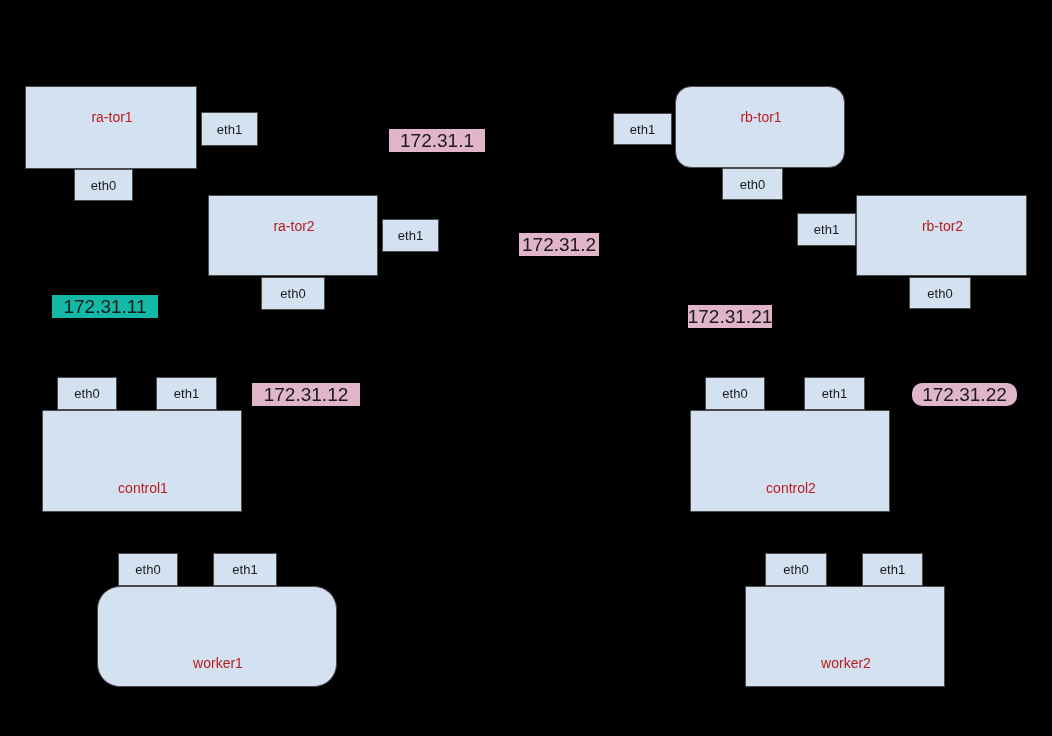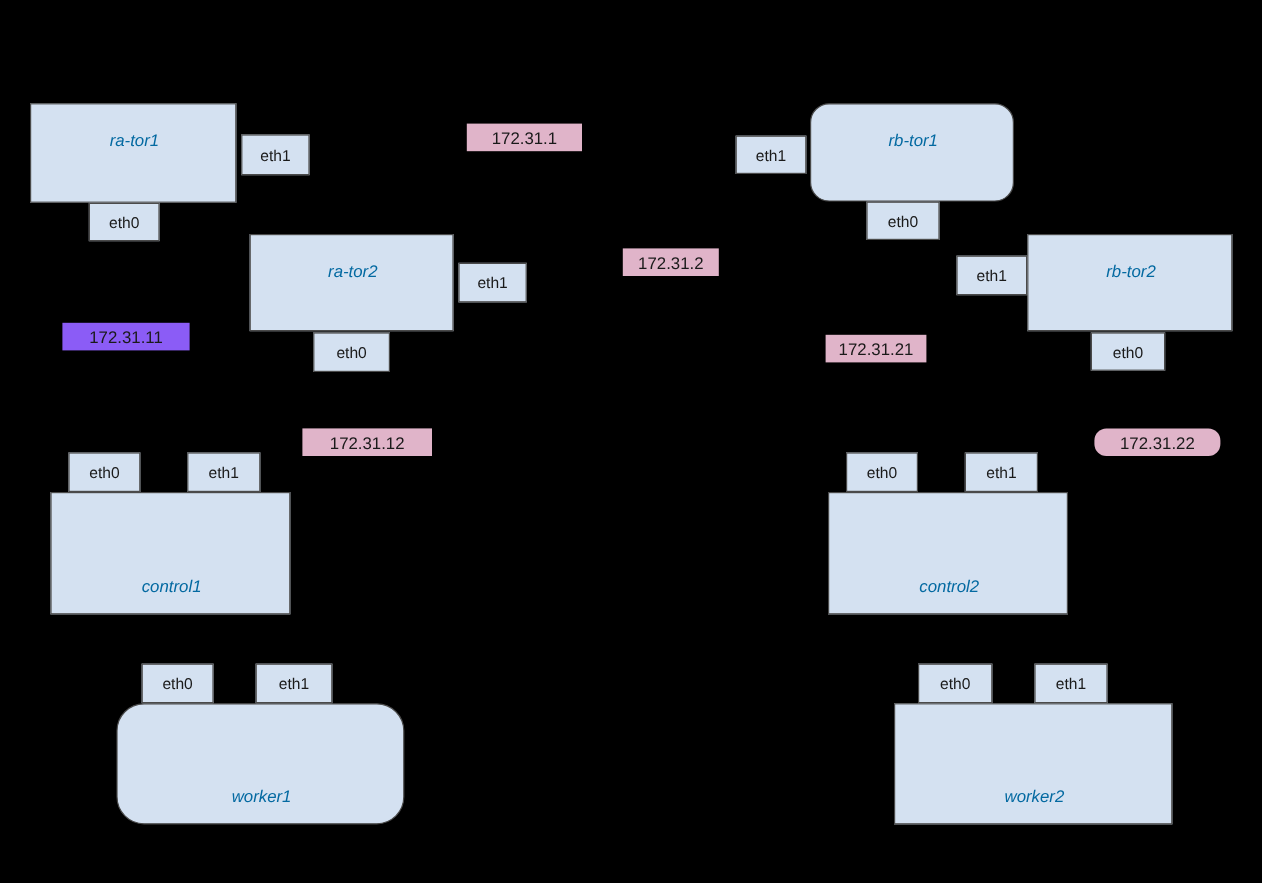--- a/index.html
+++ b/index.html
@@ -29,24 +29,23 @@
     line-height: 1.2;
     text-align: center;
     white-space: nowrap;
   }
   
   .node-label {
     position: absolute;
     left: 2px;
     right: 0;
     text-align: center;
-    color: #0369a1;
+    color: #b91c1c;
     font-size: 14px;
     white-space: nowrap;
-    font-style: italic;
   }
   .label-top    { top: 22px; }
   .label-bottom { bottom: 14px; margin-top: 33px; }
 
   
   .iface {
     position: absolute;
     background: #d4e1f1;
     border: 1px solid #4a4a4a;
     box-sizing: border-box;
@@ -55,27 +54,28 @@
     display: flex;
     align-items: center;
     justify-content: center;
     white-space: nowrap;
   }
   
   .ip-label {
     position: absolute;
     background: #e0b4c9;
     color: #1a1a1a;
-    font-size: 14px;
+    font-size: 19px;
     display: flex;
     align-items: center;
     justify-content: center;
     white-space: nowrap;
     padding: 0 0;
     box-sizing: border-box;
+    margin-top: 26px;
   }
 </style>
 </head>
 <body>
 
 <div id="canvas" style="background: rgb(0, 0, 0);">
 
   <div class="node" style="left: 25px; top: 86px; width: 172px; height: 83px; background: rgb(212, 225, 241); border-color: rgb(74, 74, 74); color: rgb(26, 26, 26);">
     <span class="node-label label-top">ra-tor1</span>
   </div>
@@ -111,26 +111,26 @@
   </div>
   <div class="iface" style="left: 118px; top: 553px; width: 60px; height: 33px; background: rgb(212, 225, 241); border-color: rgb(74, 74, 74); color: rgb(26, 26, 26);">eth0</div>
   <div class="iface" style="left: 213px; top: 553px; width: 64px; height: 33px; background: rgb(212, 225, 241); border-color: rgb(74, 74, 74); color: rgb(26, 26, 26);">eth1</div>
 
   <div class="node" style="left: 690px; top: 410px; width: 200px; height: 102px; background: rgb(212, 225, 241); border-color: rgb(74, 74, 74); color: rgb(26, 26, 26);">
     <span class="node-label label-bottom">control2</span>
   </div>
   <div class="iface" style="left: 705px; top: 377px; width: 60px; height: 33px; background: rgb(212, 225, 241); border-color: rgb(74, 74, 74); color: rgb(26, 26, 26);">eth0</div>
   <div class="iface" style="left: 804px; top: 377px; width: 61px; height: 33px; background: rgb(212, 225, 241); border-color: rgb(74, 74, 74); color: rgb(26, 26, 26);">eth1</div>
 
-  <div class="node" style="left: 745px; top: 586px; width: 232px; height: 101px; background: rgb(212, 225, 241); border-color: rgb(74, 74, 74); color: rgb(26, 26, 26);">
+  <div class="node" style="left: 745px; top: 586px; width: 200px; height: 101px; background: rgb(212, 225, 241); border-color: rgb(74, 74, 74); color: rgb(26, 26, 26);">
     <span class="node-label label-bottom">worker2</span>
   </div>
   <div class="iface" style="left: 765px; top: 553px; width: 62px; height: 33px; background: rgb(212, 225, 241); border-color: rgb(74, 74, 74); color: rgb(26, 26, 26);">eth0</div>
   <div class="iface" style="left: 862px; top: 553px; width: 61px; height: 33px; background: rgb(212, 225, 241); border-color: rgb(74, 74, 74); color: rgb(26, 26, 26);">eth1</div>
 
   <div class="ip-label" style="left: 389px; top: 103px; width: 96px; height: 23px; background: rgb(224, 180, 201); color: rgb(26, 26, 26);">172.31.1</div>
   <div class="ip-label" style="left: 519px; top: 207px; width: 80px; height: 23px; background: rgb(224, 180, 201); color: rgb(26, 26, 26);">172.31.2</div>
-  <div class="ip-label" style="left: 52px; top: 269px; width: 106px; height: 23px; background: #8b5cf6; color: rgb(26, 26, 26);">172.31.11</div>
+  <div class="ip-label" style="left: 52px; top: 269px; width: 106px; height: 23px; background: #14b8a6; color: rgb(26, 26, 26);">172.31.11</div>
   <div class="ip-label" style="left: 688px; top: 279px; width: 84px; height: 23px; background: rgb(224, 180, 201); color: rgb(26, 26, 26);">172.31.21</div>
   <div class="ip-label" style="left: 252px; top: 357px; width: 108px; height: 23px; background: rgb(224, 180, 201); color: rgb(26, 26, 26);">172.31.12</div>
   <div class="ip-label" style="left: 912px; top: 357px; width: 105px; height: 23px; background: rgb(224, 180, 201); color: rgb(26, 26, 26); border-radius: 10px;">172.31.22</div>
 
 </div>
 
 </body></html>

